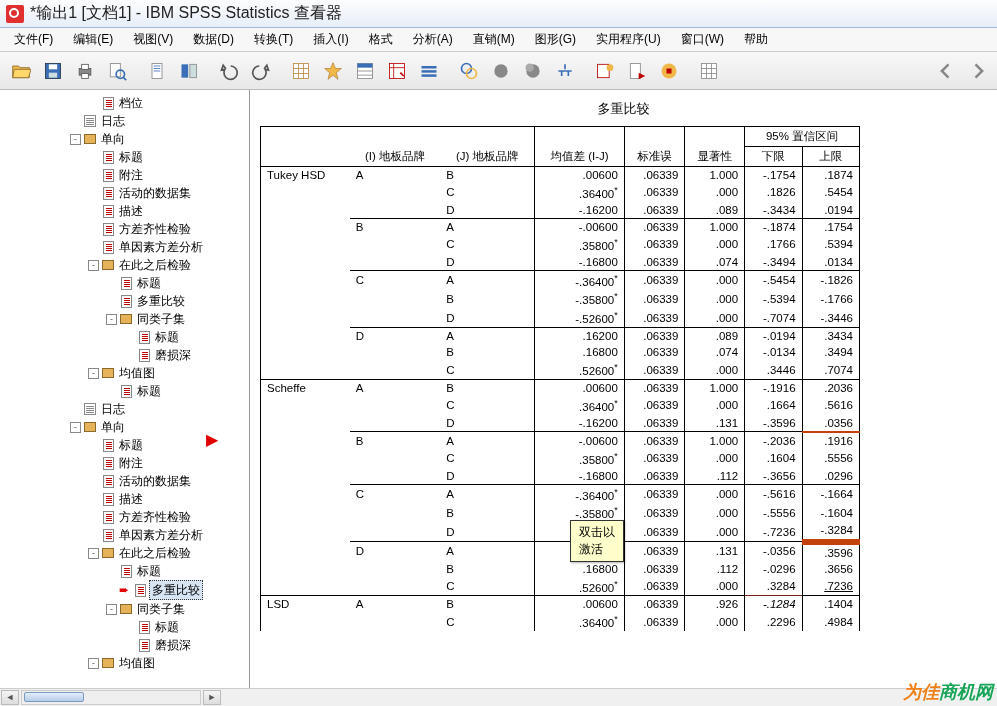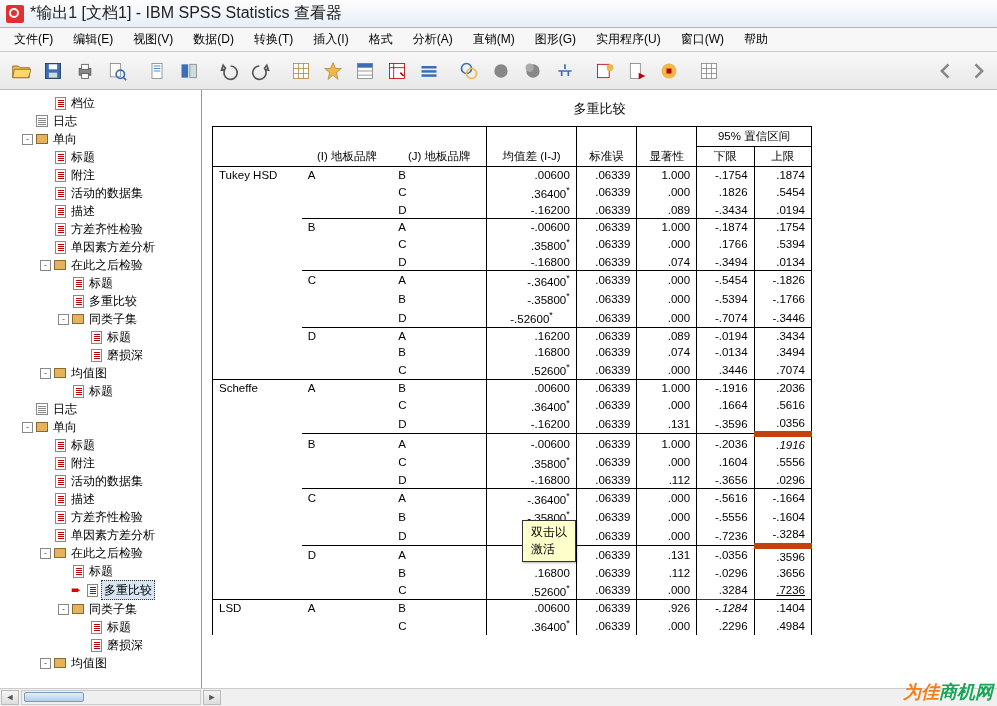--- a/index.html
+++ b/index.html
@@ -8,21 +8,21 @@
 .titlebar .app-icon { width: 18px; height: 18px; background: #e03030; border-radius: 2px; margin-right: 6px; position: relative; }
 .titlebar .app-icon::before { content:""; position:absolute; left:3px; top:3px; width:6px; height:6px; border:2px solid #fff; border-radius:50%; }
 .titlebar span { font-size: 16px; color: #222; }
 .menubar { height: 24px; display: flex; align-items: center; border-bottom: 1px solid #ccc; padding-left: 6px; gap: 4px; background:#f7f7f7; }
 .menubar span { padding: 2px 8px; cursor: default; }
 .toolbar { height: 38px; background: linear-gradient(#f8f8f8,#e8e8e8); border-bottom: 1px solid #bbb; display: flex; align-items: center; padding-left: 6px; gap: 2px; position: relative; }
 .tbtn { width: 30px; height: 30px; border: 1px solid transparent; border-radius: 3px; display:flex; align-items:center; justify-content:center; }
 .tsep { width: 6px; }
 .tbtn svg { width: 20px; height: 20px; }
 .nav-arrows { margin-left: auto; display: flex; align-items:center; gap:2px; padding-right:4px; }
-.content { display: flex; height: calc(706px - 28px - 24px - 38px - 18px); }
+.content { display: flex; height: calc(706px - 28px - 24px - 38px - 18px); padding-left: 48px; }
 .tree-pane { width: 202px; border-right: 1px solid #999; overflow-y: auto; overflow-x: hidden; position: relative; background:#fff; }
 .tree { padding: 4px 2px 4px 2px; }
 .tree ul { list-style: none; }
 .tree li { white-space: nowrap; line-height: 18px; }
 .tree .row { display: flex; align-items: center; gap: 2px; }
 .tree .exp { width: 11px; height: 11px; border: 1px solid #888; background: #fff; font-size: 9px; line-height:9px; text-align:center; color:#555; cursor:pointer; }
 .tree .exp.none { border:none; background:none; }
 .tree .lbl { padding: 0 2px; }
 .tree .icon { width:14px; height:14px; display:inline-flex; align-items:center; justify-content:center; flex:0 0 14px; }
 .tree .sel { background: #d7e4f2; border:1px dotted #333; }
@@ -656,21 +656,21 @@
               <td class="num" style="border-bottom:none;border-top:none;">-.35800<span class="star">*</span></td>
               <td class="num" style="border-bottom:none;border-top:none;">.06339</td>
               <td class="num" style="border-bottom:none;border-top:none;">.000</td>
               <td class="num" style="border-bottom:none;border-top:none;text-align:right;">-.5394</td>
               <td class="num" style="border-bottom:none;border-top:none;">-.1766</td>
             </tr>
             <tr>
               <td class="lft" style="border-right:none;border-bottom:none;border-top:none;"></td>
               <td class="lft" style="border-left:none;border-right:none;border-bottom:none;border-top:none;"></td>
               <td class="lft" style="border-left:none;border-bottom:none;border-top:none;">D</td>
-              <td class="num" style="border-bottom:none;border-top:none;text-align:center;">-.52600<span class="star">*</span></td>
+              <td class="num" style="border-bottom:none;border-top:none;">-.52600<span class="star">*</span></td>
               <td class="num" style="border-bottom:none;border-top:none;">.06339</td>
               <td class="num" style="border-bottom:none;border-top:none;">.000</td>
               <td class="num" style="border-bottom:none;border-top:none;">-.7074</td>
               <td class="num" style="border-bottom:none;border-top:none;">-.3446</td>
             </tr>
             <tr>
               <td class="lft" style="border-right:none;border-bottom:none;border-top:none;"></td>
               <td class="lft" style="border-left:none;border-right:none;border-bottom:none;border-top:1px solid #000;">D</td>
               <td class="lft" style="border-left:none;border-bottom:none;border-top:1px solid #000;">A</td>
               <td class="num" style="border-bottom:none;border-top:1px solid #000;">.16200</td>
@@ -730,21 +730,21 @@
               <td class="num" style="border-bottom:none;border-top:none;">.0356</td>
             </tr>
             <tr>
               <td class="lft" style="border-right:none;border-bottom:none;border-top:none;"></td>
               <td class="lft" style="border-left:none;border-right:none;border-bottom:none;border-top:1px solid #000;">B</td>
               <td class="lft" style="border-left:none;border-bottom:none;border-top:1px solid #000;">A</td>
               <td class="num" style="border-bottom:none;border-top:1px solid #000;">-.00600</td>
               <td class="num" style="border-bottom:none;border-top:1px solid #000;">.06339</td>
               <td class="num" style="border-bottom:none;border-top:1px solid #000;">1.000</td>
               <td class="num" style="border-bottom:none;border-top:1px solid #000;">-.2036</td>
-              <td class="num" style="border-bottom:none;border-top:6px solid #c2410c;font-style:italic;">.1916</td>
+              <td class="num" style="border-bottom:none;border-top:2px solid #c2410c;">.1916</td>
             </tr>
             <tr>
               <td class="lft" style="border-right:none;border-bottom:none;border-top:none;"></td>
               <td class="lft" style="border-left:none;border-right:none;border-bottom:none;border-top:none;"></td>
               <td class="lft" style="border-left:none;border-bottom:none;border-top:none;">C</td>
               <td class="num" style="border-bottom:none;border-top:none;">.35800<span class="star">*</span></td>
               <td class="num" style="border-bottom:none;border-top:none;">.06339</td>
               <td class="num" style="border-bottom:none;border-top:none;">.000</td>
               <td class="num" style="border-bottom:none;border-top:none;">.1604</td>
               <td class="num" style="border-bottom:none;border-top:none;">.5556</td>

